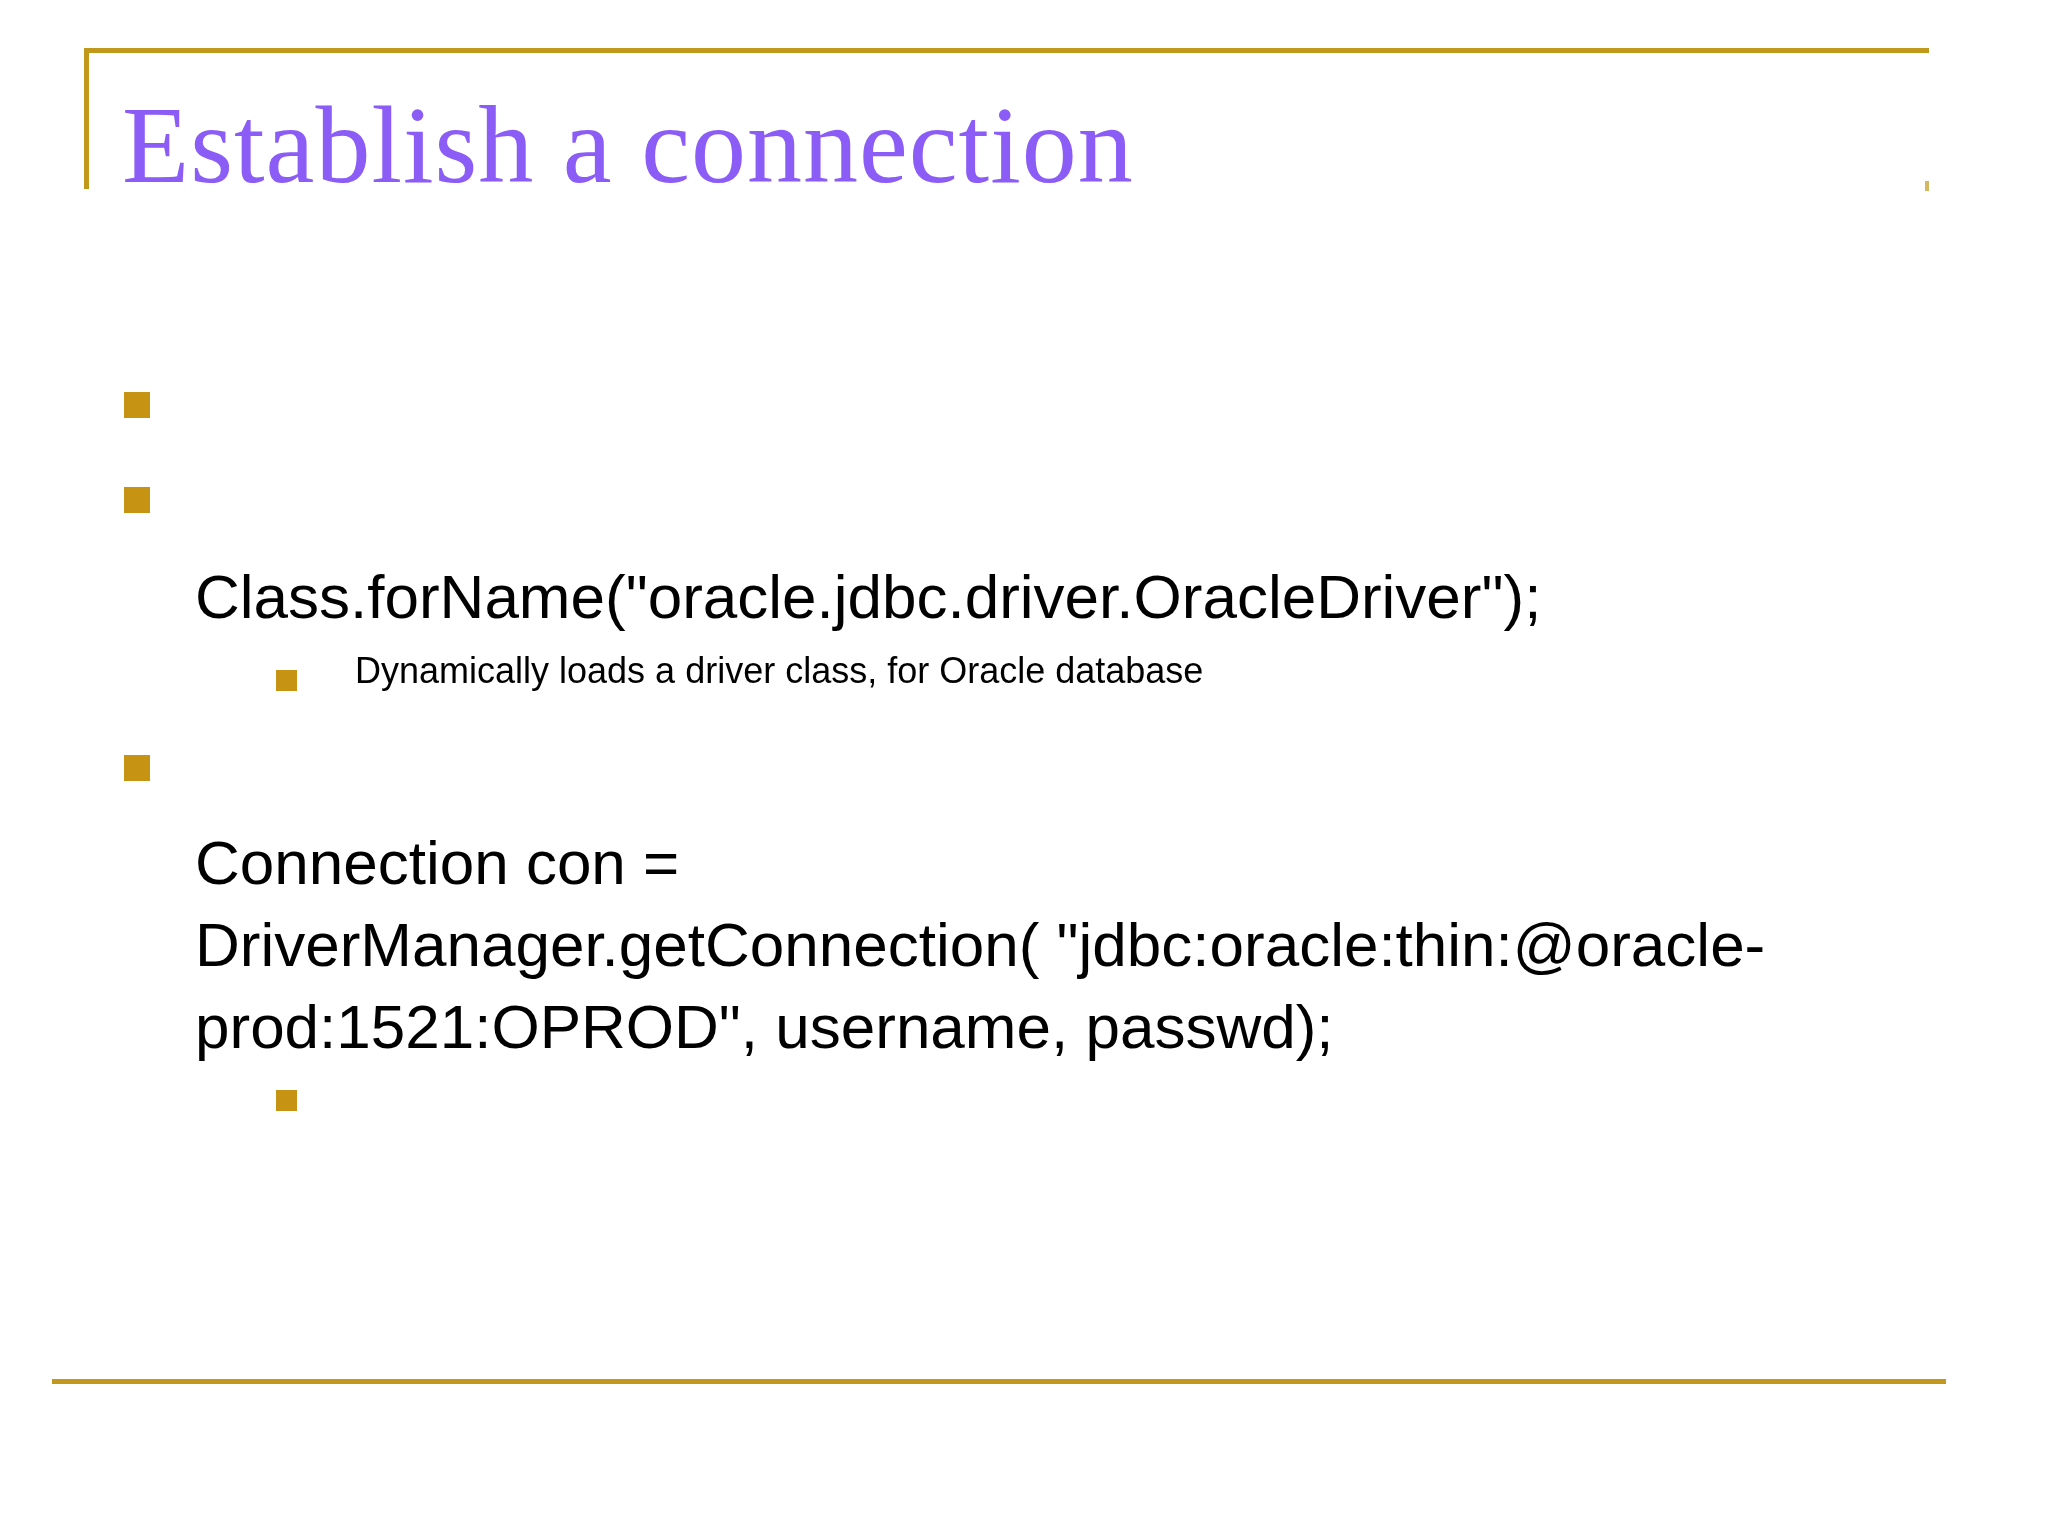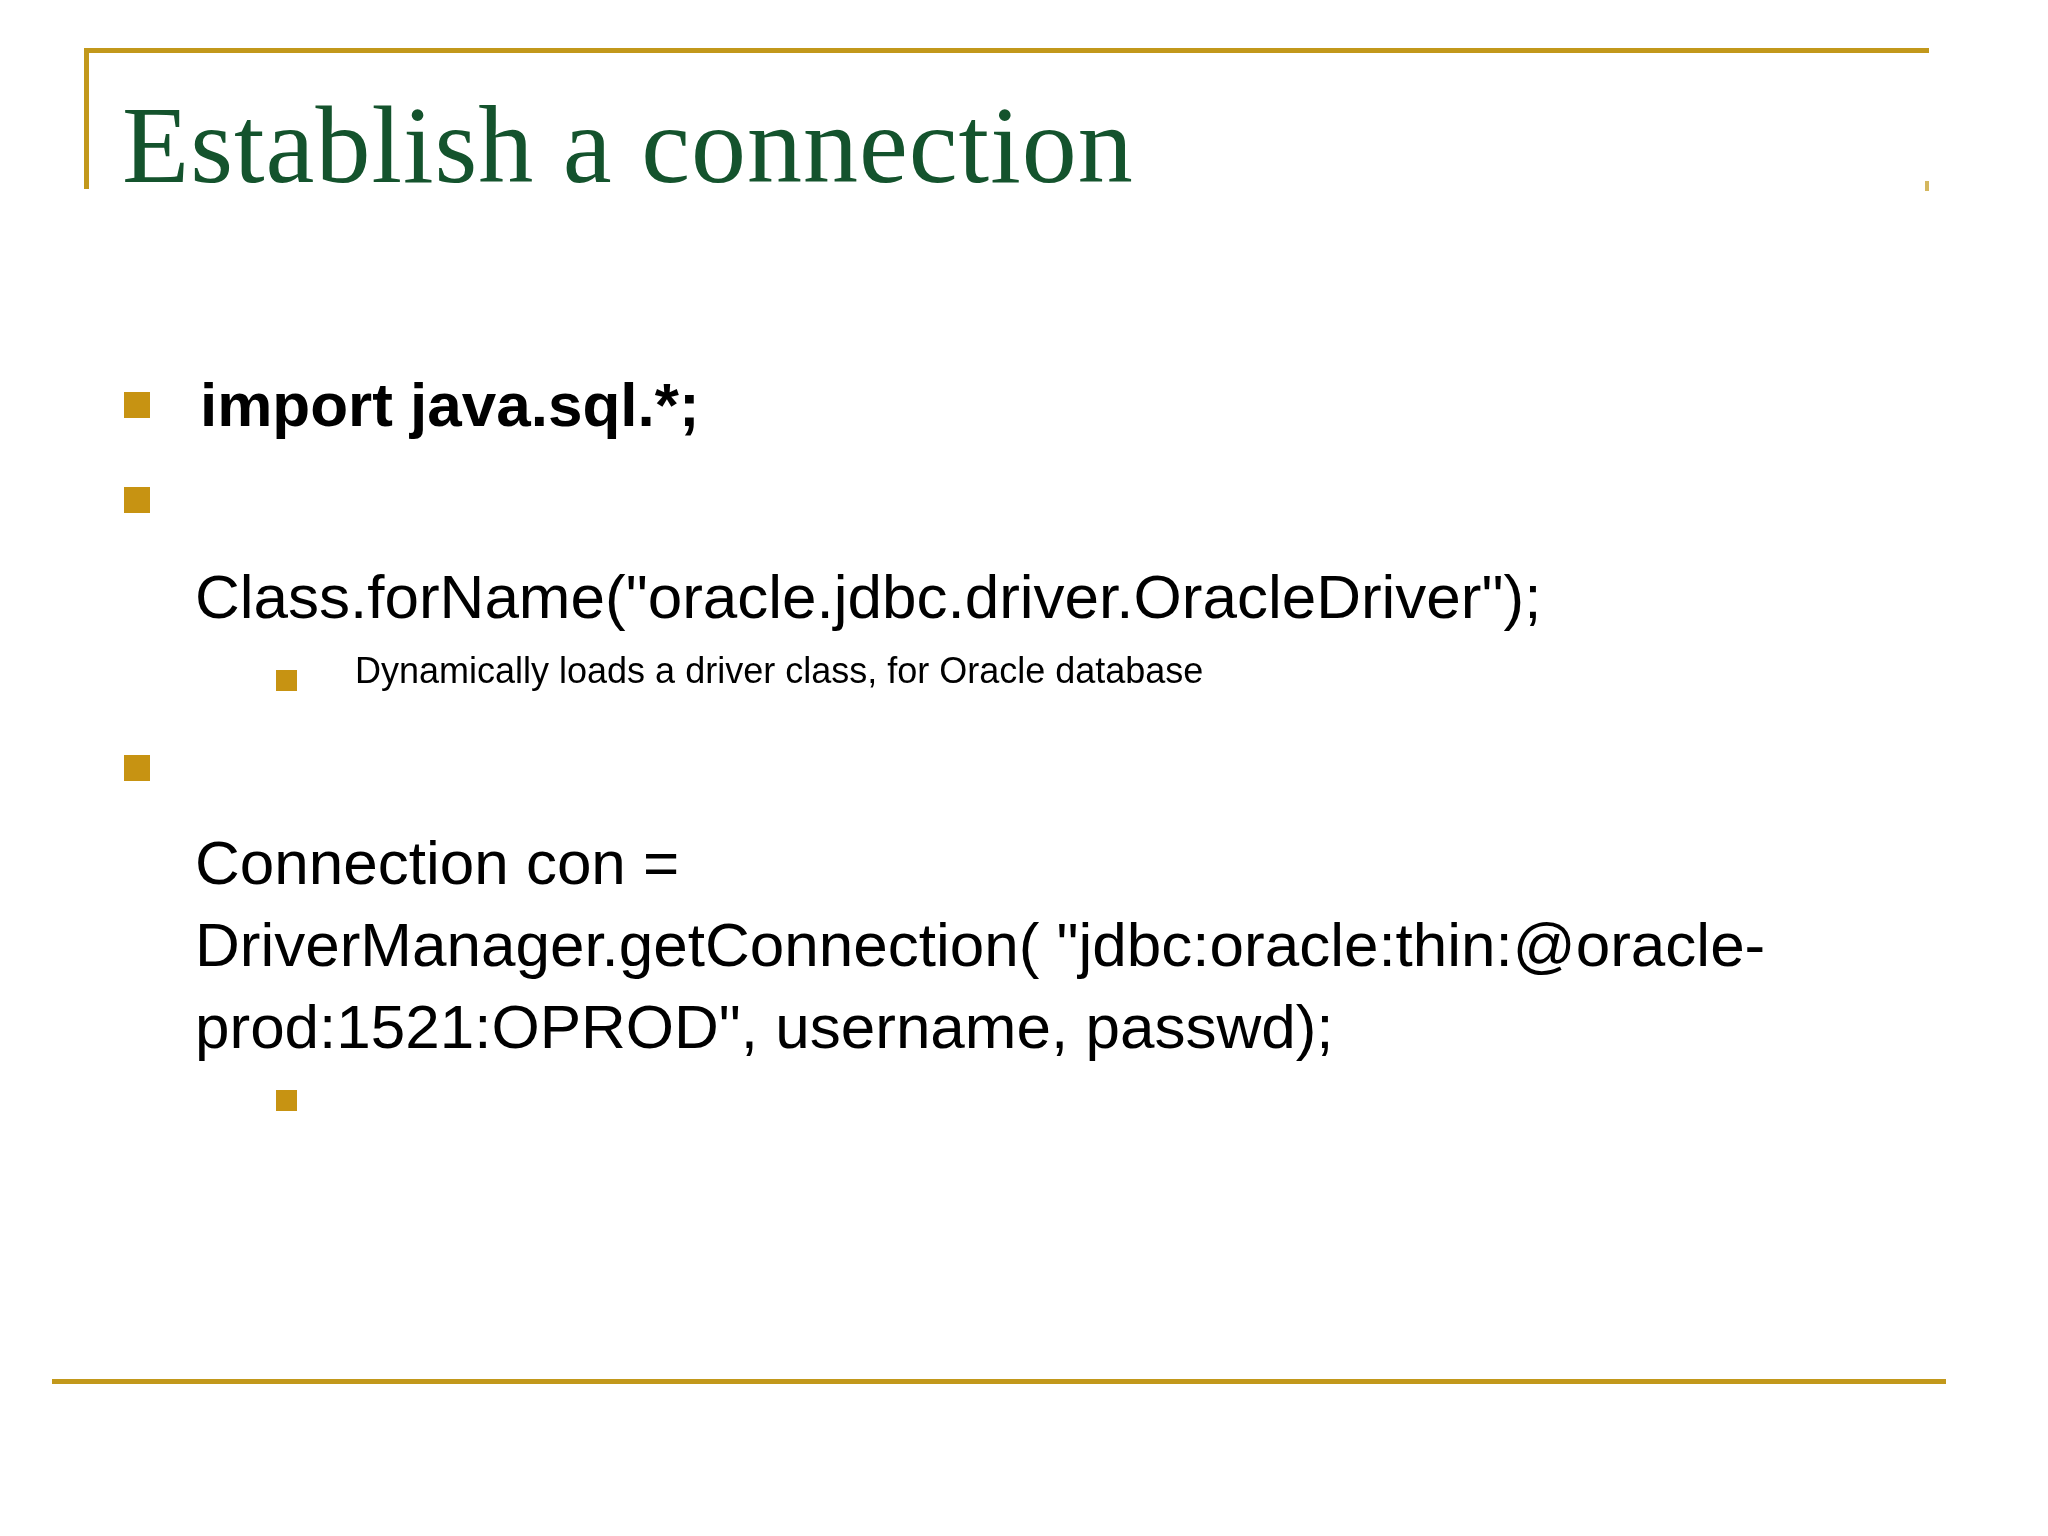--- a/index.html
+++ b/index.html
@@ -17,21 +17,21 @@
   .left-rule{left:84px;top:48px;width:5px;height:141px;}
   .right-tick{left:1925px;top:181px;width:4px;height:10px;opacity:.7;}
   .bottom-rule{left:52px;top:1379px;width:1894px;height:5px;}
 
   
   .title{
     position:absolute;left:122px;top:90px;
     font-family:"Liberation Serif", serif;
     font-size:110px;line-height:1;
     font-weight:400;
-    color:#14532d;
+    color:#8b5cf6;
     white-space:nowrap;
     letter-spacing:1px;
   }
 
   
   .sq{position:absolute;background:#C79312;}
   .sq.l1{width:26px;height:26px;left:124px;}
   .sq.l2{width:21px;height:21px;left:276px;}
   .sq1{top:392px;}
   .sq2{top:487px;}
@@ -64,21 +64,20 @@
   <div class="rule bottom-rule"></div>
 
   <div class="title">Establish a connection</div>
 
   <span class="sq l1 sq1"></span>
   <span class="sq l1 sq2"></span>
   <span class="sq l2 sq4"></span>
   <span class="sq l1 sq3"></span>
   <span class="sq l2 sq5"></span>
 
-  <div class="line l1t b import-line">import java.sql.*;</div>
 
   <div class="line l1t class-line">Class.forName("oracle.jdbc.driver.OracleDriver");</div>
   <div class="line l2t dyn-line">Dynamically loads a driver class, for Oracle database</div>
 
   <div class="line l1t code-block"><span>Connection con =</span>
 <span>DriverManager.getConnection( "jdbc:oracle:thin:@oracle-</span>
 <span>prod:1521:OPROD", username, passwd);</span></div>
 
 
 </div>

